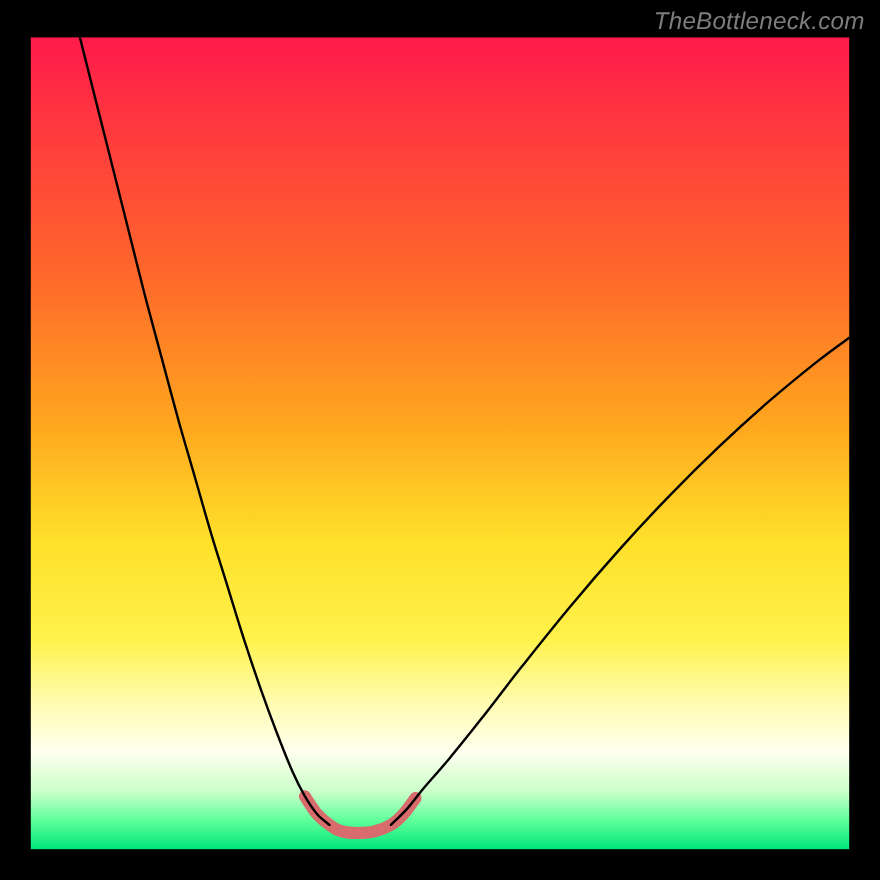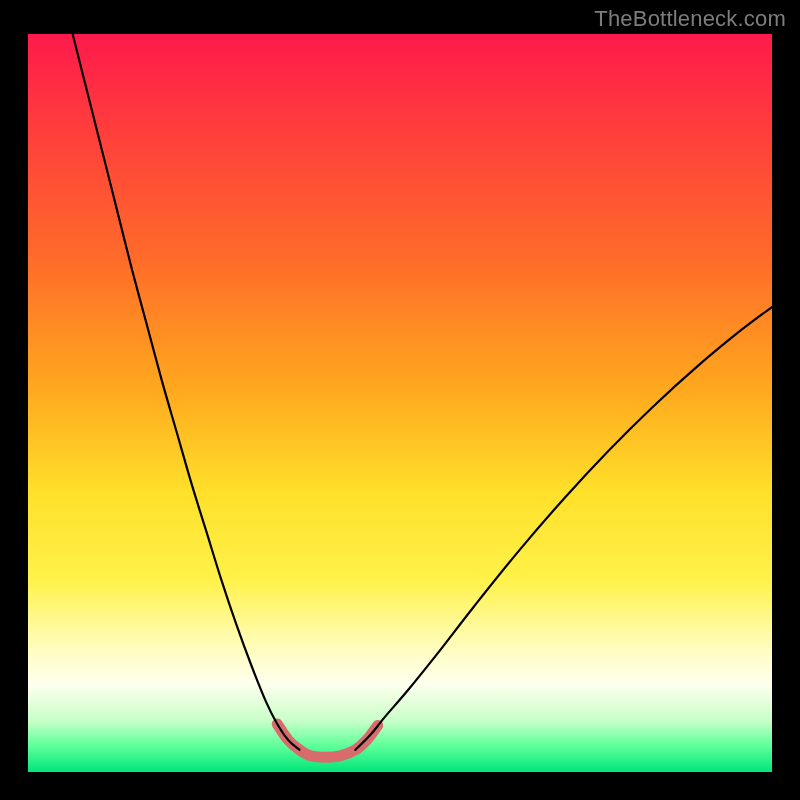--- a/index.html
+++ b/index.html
@@ -8,20 +8,21 @@
     width: 800px;
     height: 800px;
     background: #000;
     overflow: hidden;
     font-family: Arial, Helvetica, sans-serif;
   }
   .frame {
     position: absolute;
     inset: 0;
     background: #000;
+    font-style: italic;
   }
   .watermark {
     position: absolute;
     top: 6px;
     right: 14px;
     color: #7d7d7d;
     font-size: 22px;
     letter-spacing: 0.2px;
     z-index: 5;
   }

